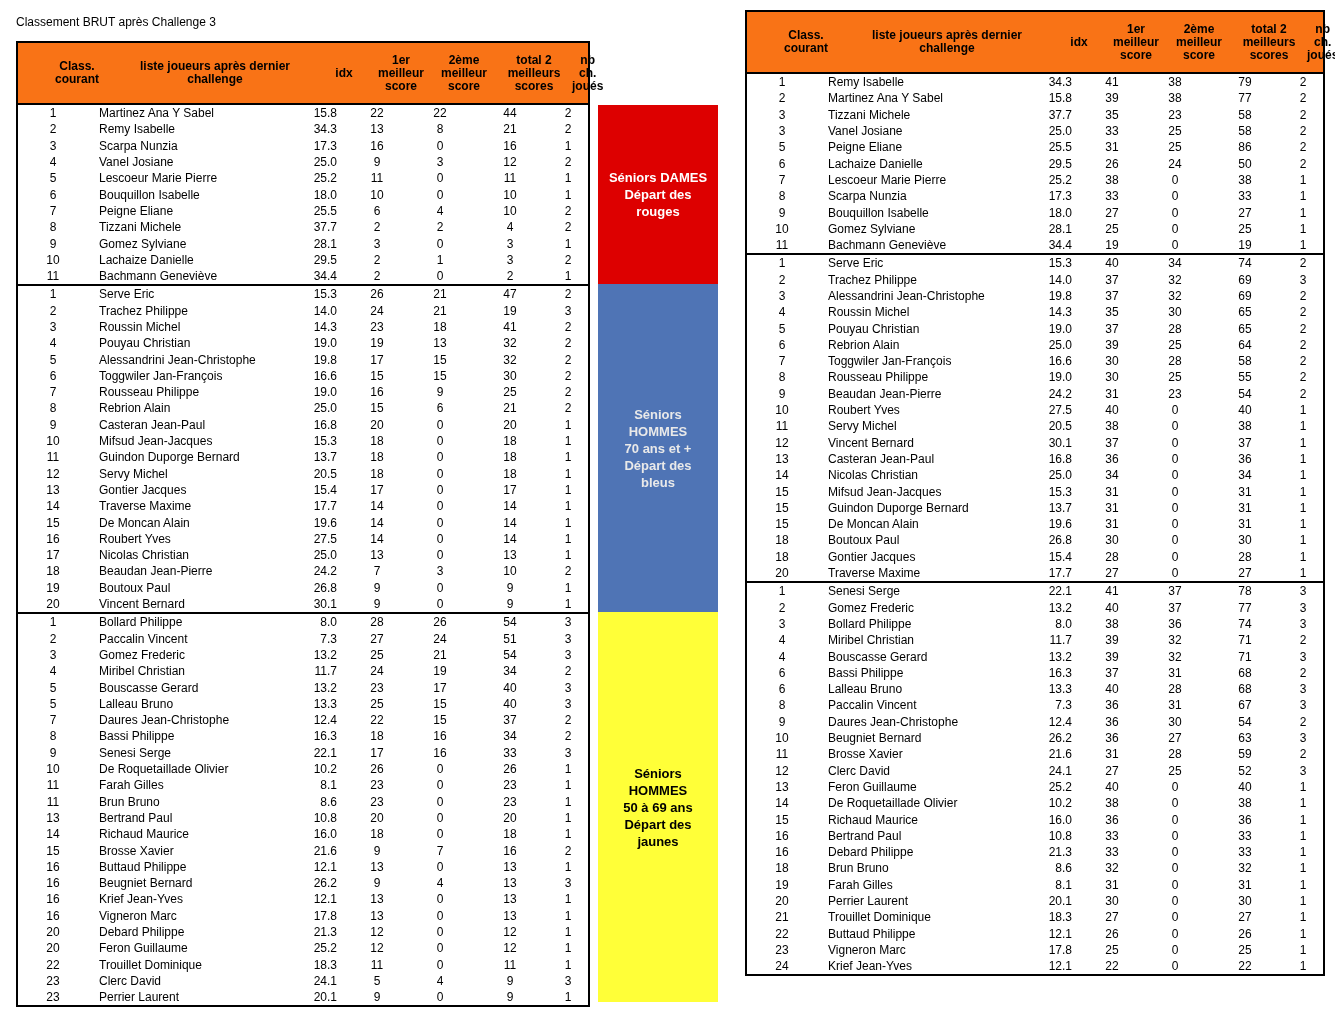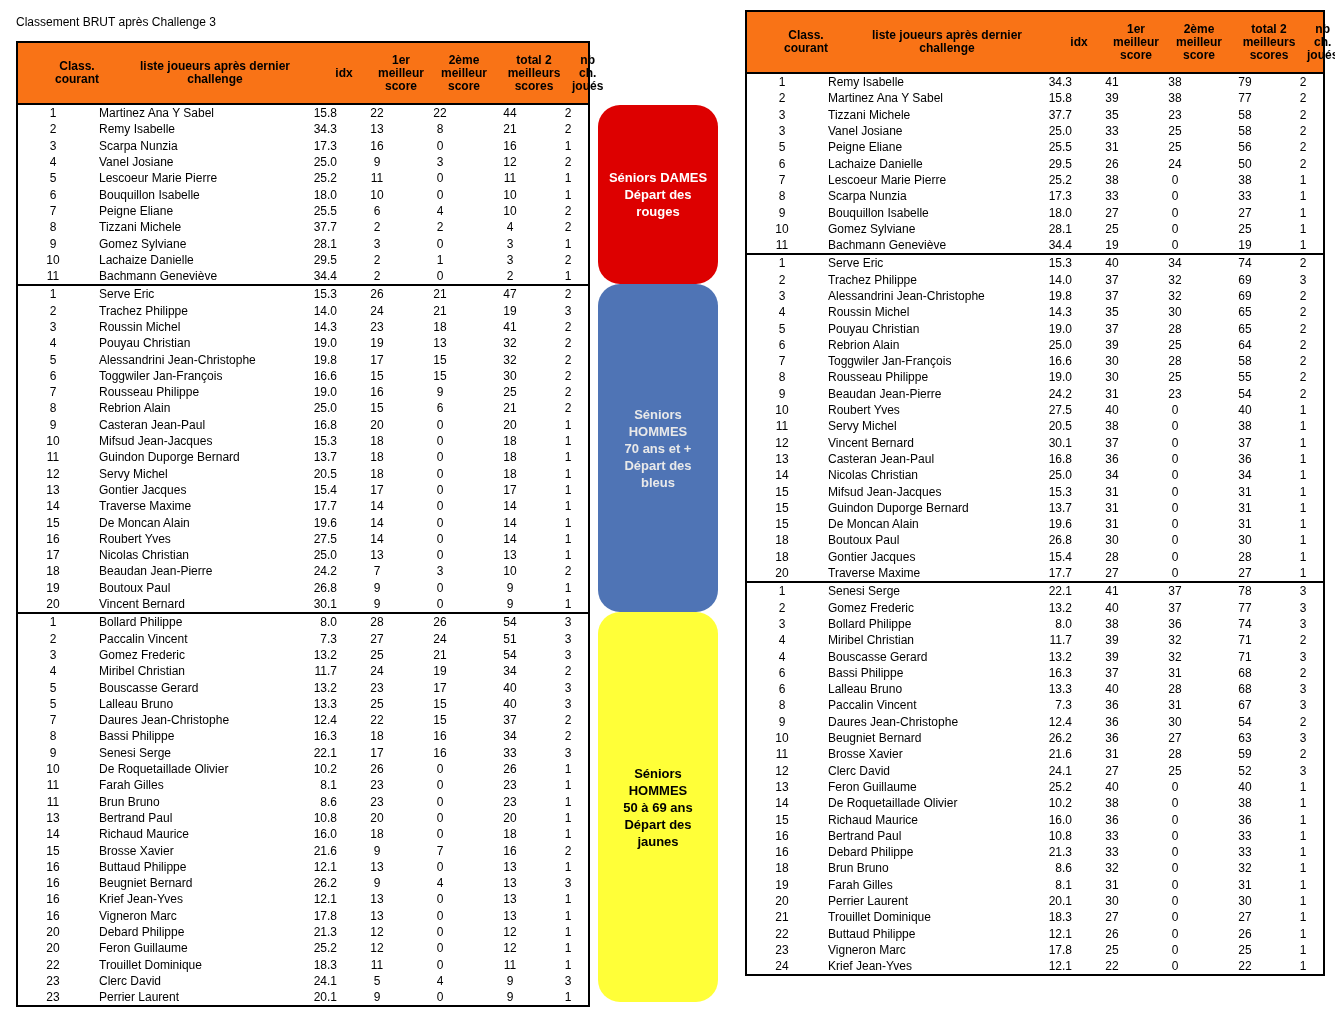--- a/index.html
+++ b/index.html
@@ -27,21 +27,21 @@
   .cell { font-size:12px; line-height:14px; white-space:nowrap; overflow:hidden; }
   .c-rank   { text-align:center; }
   .c-name   { text-align:left; padding-left:11px; }
   .c-idx    { text-align:right; padding-right:9px; }
   .c-best1, .c-best2, .c-total, .c-played { text-align:center; }
 
   .cols-left  { grid-template-columns:70px 206px 52px 62px 64px 76px 1fr; }
   .cols-right { grid-template-columns:70px 212px 52px 62px 64px 76px 1fr; }
 
   .cat-strip { position:absolute; left:598px; top:105px; width:120px; }
-  .cat-block { width:120px; display:flex; align-items:center; justify-content:center;border-radius:22px; }
+  .cat-block { width:120px; display:flex; align-items:center; justify-content:center; }
   .cat-label { font-size:13px; font-weight:bold; text-align:center; white-space:pre-line;
                line-height:17px; }
 </style>
 </head>
 <body>
 
 <div class="page">
 
   <div class="table-wrap left">
     <div class="table-title">Classement BRUT après Challenge 3</div>
@@ -650,21 +650,21 @@
               <div class="cell c-best2">25</div>
               <div class="cell c-total">58</div>
               <div class="cell c-played">2</div>
             </div>
             <div class="row cols-right">
               <div class="cell c-rank">5</div>
               <div class="cell c-name">Peigne Eliane</div>
               <div class="cell c-idx">25.5</div>
               <div class="cell c-best1">31</div>
               <div class="cell c-best2">25</div>
-              <div class="cell c-total">56</div>
+              <div class="cell c-total">86</div>
               <div class="cell c-played">2</div>
             </div>
             <div class="row cols-right">
               <div class="cell c-rank">6</div>
               <div class="cell c-name">Lachaize Danielle</div>
               <div class="cell c-idx">29.5</div>
               <div class="cell c-best1">26</div>
               <div class="cell c-best2">24</div>
               <div class="cell c-total">50</div>
               <div class="cell c-played">2</div>

